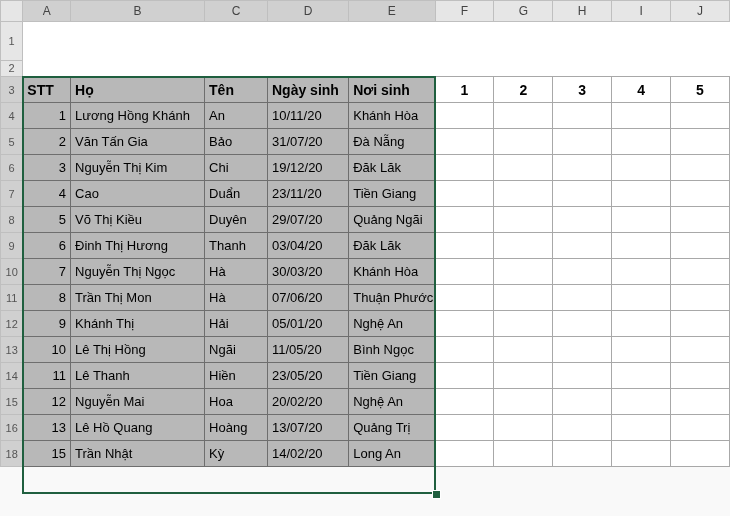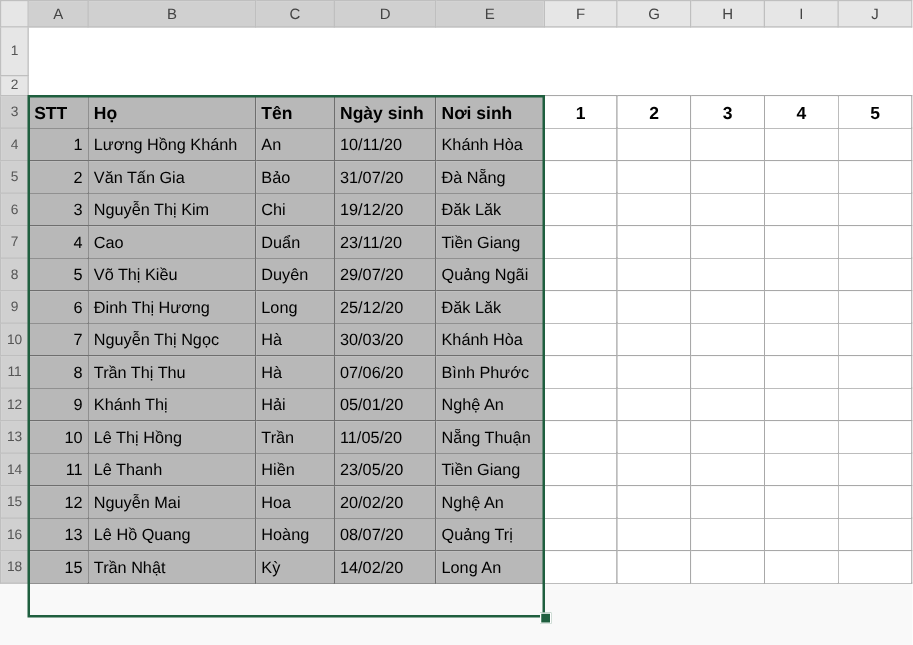--- a/index.html
+++ b/index.html
@@ -238,22 +238,22 @@
           <td class="data-cell blank"></td>
           <td class="data-cell blank"></td>
           <td class="data-cell blank"></td>
           <td class="data-cell blank"></td>
           <td class="data-cell blank"></td>
         </tr>
         <tr>
           <td class="row-header sel-row">9</td>
           <td class="data-cell sel num">6</td>
           <td class="data-cell sel">Đinh Thị Hương</td>
-          <td class="data-cell sel">Long</td>
-          <td class="data-cell sel">25/12/20</td>
+          <td class="data-cell sel">Thanh</td>
+          <td class="data-cell sel">03/04/20</td>
           <td class="data-cell sel spill">Đăk Lăk</td>
           <td class="data-cell blank"></td>
           <td class="data-cell blank"></td>
           <td class="data-cell blank"></td>
           <td class="data-cell blank"></td>
           <td class="data-cell blank"></td>
         </tr>
         <tr>
           <td class="row-header sel-row">10</td>
           <td class="data-cell sel num">7</td>
@@ -263,24 +263,24 @@
           <td class="data-cell sel spill">Khánh Hòa</td>
           <td class="data-cell blank"></td>
           <td class="data-cell blank"></td>
           <td class="data-cell blank"></td>
           <td class="data-cell blank"></td>
           <td class="data-cell blank"></td>
         </tr>
         <tr>
           <td class="row-header sel-row">11</td>
           <td class="data-cell sel num">8</td>
-          <td class="data-cell sel">Trần Thị Thu</td>
+          <td class="data-cell sel">Trần Thị Mon</td>
           <td class="data-cell sel">Hà</td>
           <td class="data-cell sel">07/06/20</td>
-          <td class="data-cell sel spill">Bình Phước</td>
+          <td class="data-cell sel spill">Thuận Phước</td>
           <td class="data-cell blank"></td>
           <td class="data-cell blank"></td>
           <td class="data-cell blank"></td>
           <td class="data-cell blank"></td>
           <td class="data-cell blank"></td>
         </tr>
         <tr>
           <td class="row-header sel-row">12</td>
           <td class="data-cell sel num">9</td>
           <td class="data-cell sel">Khánh Thị</td>
@@ -290,23 +290,23 @@
           <td class="data-cell blank"></td>
           <td class="data-cell blank"></td>
           <td class="data-cell blank"></td>
           <td class="data-cell blank"></td>
           <td class="data-cell blank"></td>
         </tr>
         <tr>
           <td class="row-header sel-row">13</td>
           <td class="data-cell sel num">10</td>
           <td class="data-cell sel">Lê Thị Hồng</td>
-          <td class="data-cell sel">Trần</td>
+          <td class="data-cell sel">Ngãi</td>
           <td class="data-cell sel">11/05/20</td>
-          <td class="data-cell sel spill">Nẵng Thuận</td>
+          <td class="data-cell sel spill">Bình Ngọc</td>
           <td class="data-cell blank"></td>
           <td class="data-cell blank"></td>
           <td class="data-cell blank"></td>
           <td class="data-cell blank"></td>
           <td class="data-cell blank"></td>
         </tr>
         <tr>
           <td class="row-header sel-row">14</td>
           <td class="data-cell sel num">11</td>
           <td class="data-cell sel">Lê Thanh</td>
@@ -330,21 +330,21 @@
           <td class="data-cell blank"></td>
           <td class="data-cell blank"></td>
           <td class="data-cell blank"></td>
           <td class="data-cell blank"></td>
         </tr>
         <tr>
           <td class="row-header sel-row">16</td>
           <td class="data-cell sel num">13</td>
           <td class="data-cell sel">Lê Hồ Quang</td>
           <td class="data-cell sel">Hoàng</td>
-          <td class="data-cell sel">08/07/20</td>
+          <td class="data-cell sel">13/07/20</td>
           <td class="data-cell sel spill">Quảng Trị</td>
           <td class="data-cell blank"></td>
           <td class="data-cell blank"></td>
           <td class="data-cell blank"></td>
           <td class="data-cell blank"></td>
           <td class="data-cell blank"></td>
         </tr>
         <tr>
           <td class="row-header sel-row">18</td>
           <td class="data-cell sel num">15</td>

